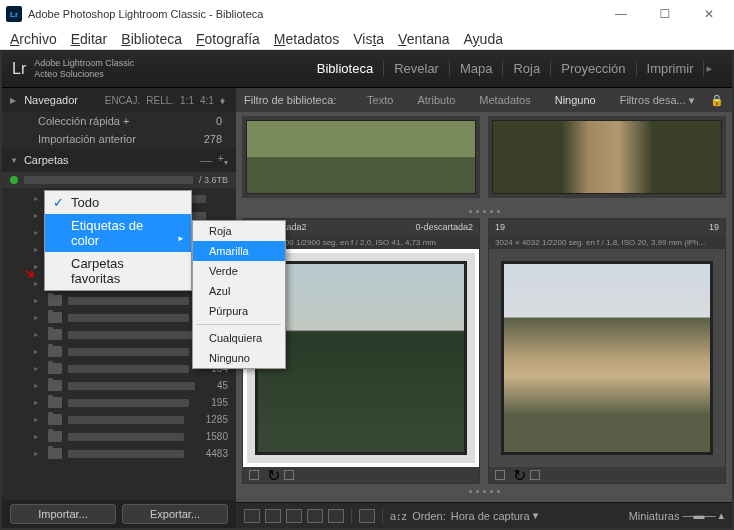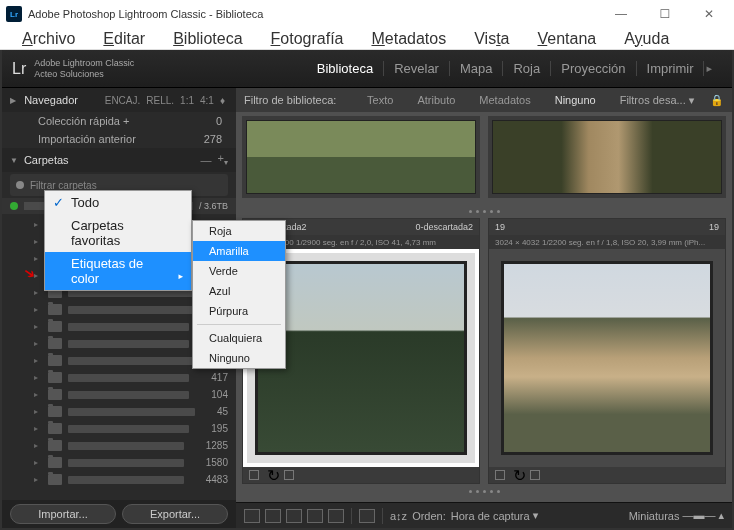--- a/index.html
+++ b/index.html
@@ -1,21 +1,21 @@
 <!DOCTYPE html>
 <html><head>
 <meta charset="utf-8">
 <style>
 *{margin:0;padding:0;box-sizing:border-box;font-family:"Segoe UI",Arial,sans-serif;user-select:none}
 body{width:734px;height:530px;background:#323232;overflow:hidden;position:relative}
 .titlebar{height:28px;background:#fff;display:flex;align-items:center;padding:0 6px;gap:6px;color:#333;font-size:11px}
 .titlebar .tb-icon{width:16px;height:16px;background:#001e36;color:#31a8ff;font-size:8px;font-weight:700;display:flex;align-items:center;justify-content:center;border-radius:2px}
 .titlebar .sp{flex:1}
 .titlebar .wbtn{width:38px;height:20px;display:flex;align-items:center;justify-content:center;font-size:12px;color:#666}
-.menubar{height:22px;background:#fff;display:flex;align-items:center;padding:0 16px;gap:16px;font-size:16px;border-bottom:1px solid #ddd}
+.menubar{height:22px;background:#fff;display:flex;align-items:center;padding:0 4px;gap:2px;font-size:14px;border-bottom:1px solid #ddd}
 .menubar span{padding:2px 6px;color:#333}
 .menubar span u{text-decoration:underline}
 .app{position:absolute;top:50px;left:2px;right:2px;bottom:2px;background:#1a1a1a;display:flex;flex-direction:column}
 .brandbar{height:38px;background:linear-gradient(#2a2a2a,#1e1e1e);display:flex;align-items:center;padding:0 10px;color:#ccc;border-bottom:1px solid #000}
 .brandbar .logo{font-size:16px;font-weight:300;margin-right:8px;color:#ddd}
 .brandbar .sub{font-size:9px;line-height:11px;color:#aaa}
 .brandbar .sp{flex:1}
 .modules{display:flex;gap:0;align-items:center}
 .modules span{font-size:13px;color:#999;padding:0 10px;border-right:1px solid #444}
 .modules span.active{color:#fff;font-weight:500}
@@ -41,21 +41,21 @@
 .frow .ficon{width:14px;height:11px;background:#555;margin-right:6px;border-radius:1px;position:relative}
 .frow .ficon::before{content:"";position:absolute;top:-2px;left:0;width:5px;height:2px;background:#555;border-radius:1px 1px 0 0}
 .frow .name{flex:1;background:#4a4a4a;height:8px;border-radius:1px}
 .frow .cnt{color:#999;padding-left:22px}
 .frow .arw{width:10px;color:#666;font-size:8px;margin-left:-16px;margin-right:4px}
 .disk{display:flex;align-items:center;padding:3px 8px;gap:6px;background:#333}
 .disk .light{width:8px;height:8px;border-radius:50%;background:#3a3}
 .disk .bar{flex:1;height:8px;background:#4a4a4a}
 .disk .txt{font-size:9px;color:#aaa}
 .btnrow{height:28px;display:flex;gap:6px;padding:4px 8px;background:#222}
-.btnrow button{flex:1;background:#3a3a3a;border:1px solid #555;color:#ccc;font-size:11px;border-radius:10px}
+.btnrow button{flex:1;background:#3a3a3a;border:1px solid #555;color:#ccc;font-size:11px;border-radius:3px}
 .arrow{position:absolute;top:177px;left:22px;color:#d00;font-size:14px;transform:rotate(35deg);z-index:5}
 .mainpane{flex:1;display:flex;flex-direction:column;background:#1e1e1e}
 .filterbar{height:24px;background:#3a3a3a;display:flex;align-items:center;padding:0 8px;gap:8px;font-size:11px;color:#999}
 .filterbar .lbl{color:#bbb}
 .filterbar .sp{flex:1}
 .filterbar span.tab{padding:2px 8px;color:#999}
 .filterbar span.tab.sel{color:#ddd}
 .filterbar .dd{padding:2px 8px;color:#aaa}
 .filterbar .lock{font-size:11px}
 .gridwrap{flex:1;background:#505050;padding:4px 6px;overflow:hidden;position:relative;display:flex;flex-direction:column}
@@ -157,24 +157,20 @@
         <span>Importación anterior</span>
         <span class="sp"></span>
         <span>278</span>
       </div>
       <div class="fldhdr">
         <span class="tri">▼</span>
         <span class="title">Carpetas</span>
         <span class="mini">—</span>
         <span class="mini">+<sub style="font-size:8px">▾</sub></span>
       </div>
-      <div class="filterbox">
-        <span class="dot"></span>
-        <span>Filtrar carpetas</span>
-      </div>
       <div class="disk">
         <span class="light"></span>
         <div class="bar"></div>
         <span class="txt">/ 3.6TB</span>
       </div>
       <div class="folderlist" id="flist">
           <div class="frow">
             <span class="arw">▸</span>
             <span class="ficon"></span>
             <span class="name"></span>
@@ -368,22 +364,22 @@
         <span class="txtbtn"><span>Hora de captura</span> ▾</span>
         <div class="sp"></div>
         <span class="txtbtn"><span>Miniaturas</span> —▬— ▴</span>
       </div>
     </div>
   </div>
 </div>
 
 <div class="ctxmenu">
   <div class="mi chk">Todo</div>
+  <div class="mi hl sub">Etiquetas de color</div>
   <div class="mi">Carpetas favoritas</div>
-  <div class="mi hl sub">Etiquetas de color</div>
 </div>
 
 <div class="submenu">
   <div class="mi">Roja</div>
   <div class="mi hl">Amarilla</div>
   <div class="mi">Verde</div>
   <div class="mi">Azul</div>
   <div class="mi">Púrpura</div>
   <div class="divider"></div>
   <div class="mi">Cualquiera</div>

